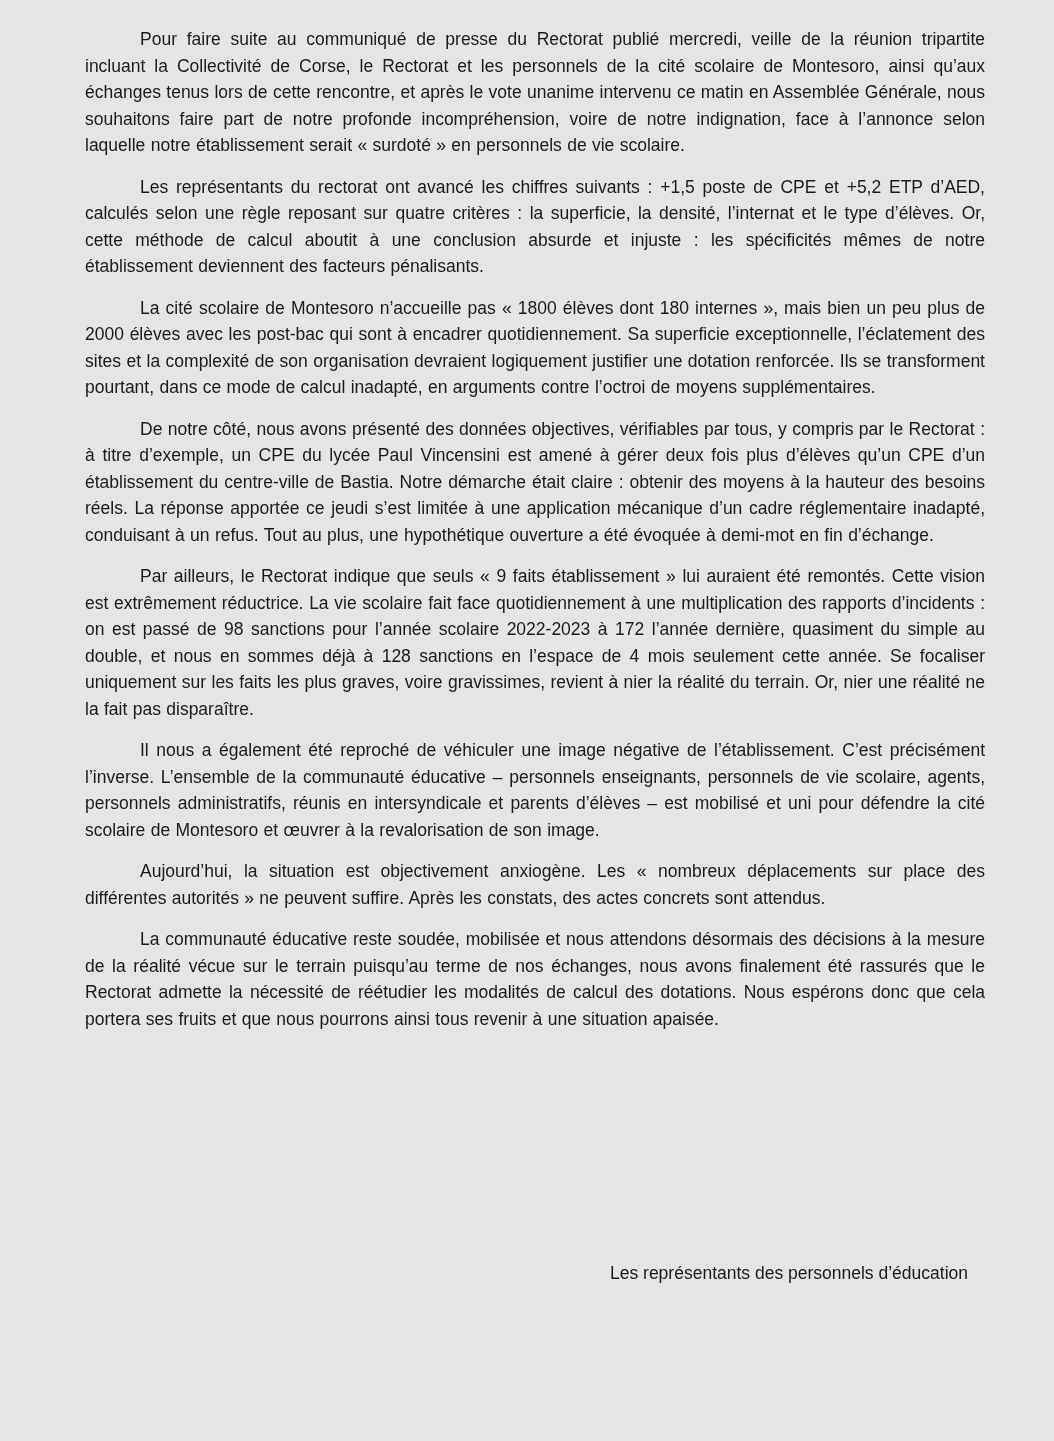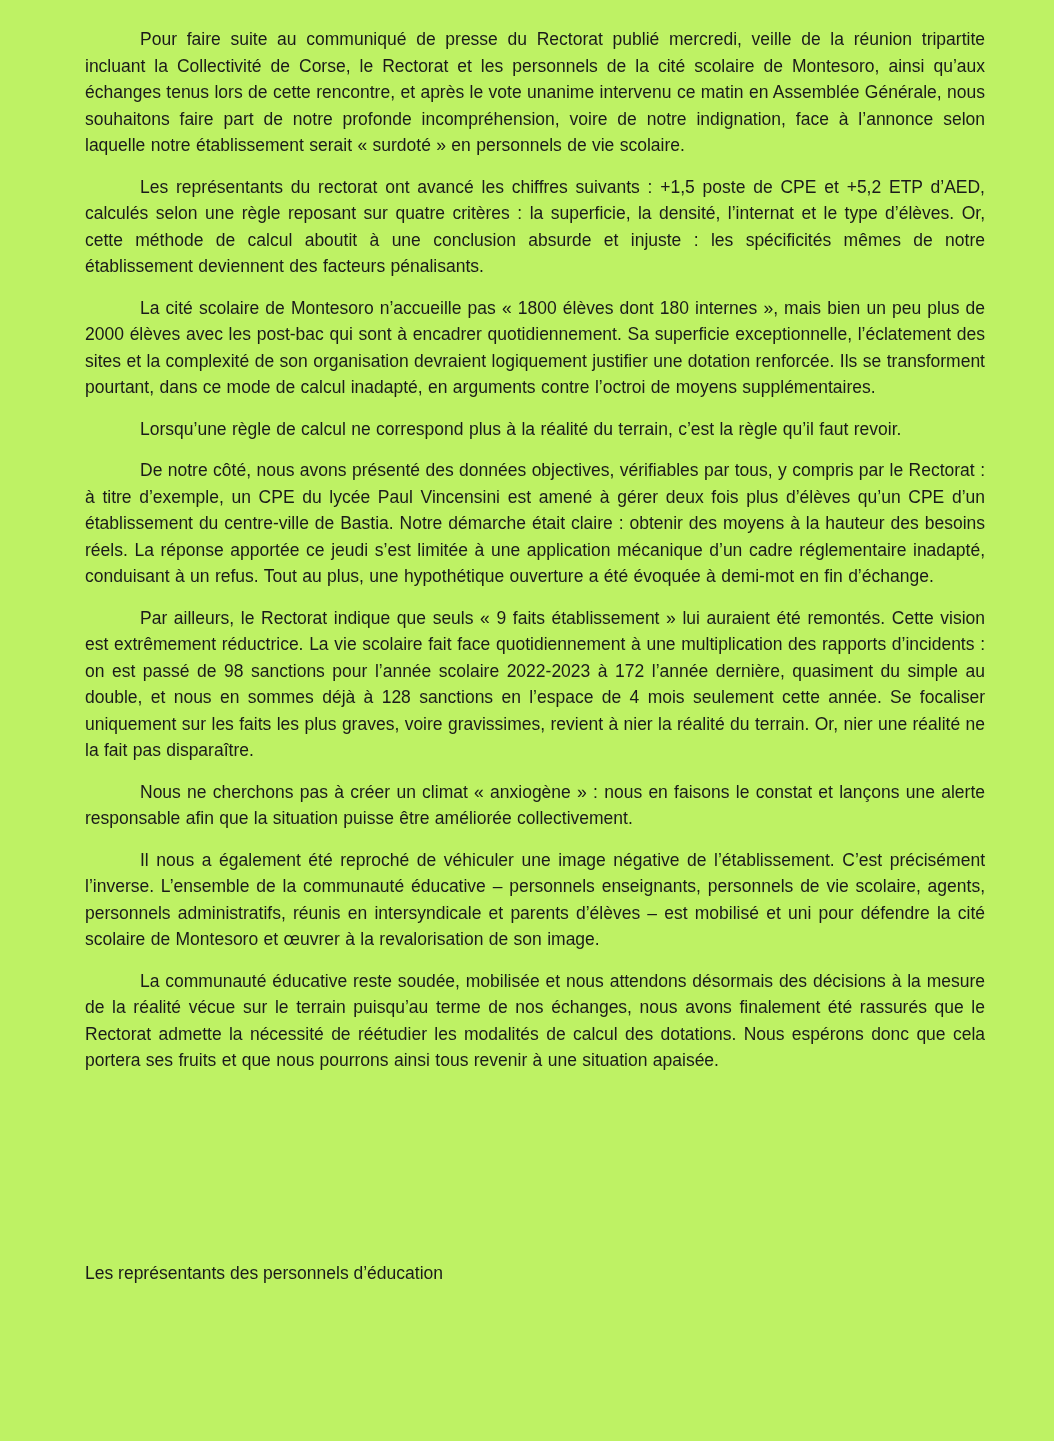--- a/index.html
+++ b/index.html
@@ -10,58 +10,58 @@
   body {
     width: 1054px;
     height: 1441px;
     overflow: hidden;
   }
   .page {
     position: relative;
     box-sizing: border-box;
     width: 1054px;
     height: 1441px;
-    background: #bef264;
+    background: #e5e5e5;
     padding: 26px 69px 0 85px;
     font-family: "Liberation Sans", sans-serif;
     font-size: 17.5px;
     line-height: 26.5px;
     color: #1a1a1a;
   }
   .body-text p {
     margin: 0 0 15px 0;
     text-align: justify;
     text-indent: 55px;
     word-spacing: 0.5px;
   }
   .signature {
     position: absolute;
     top: 1259px;
     right: 86px;
     left: 85px;
+    text-align: right;
     line-height: 28.5px;
   }
   .signature .sig-line {
     white-space: nowrap;
   }
 </style>
 </head>
 <body>
 
 <div class="page">
 
   <div class="body-text">
     <p>Pour faire suite au communiqué de presse du Rectorat publié mercredi, veille de la réunion tripartite incluant la Collectivité de Corse, le Rectorat et les personnels de la cité scolaire de Montesoro, ainsi qu’aux échanges tenus lors de cette rencontre, et après le vote unanime intervenu ce matin en Assemblée Générale, nous souhaitons faire part de notre profonde incompréhension, voire de notre indignation, face à l’annonce selon laquelle notre établissement serait «&nbsp;surdoté&nbsp;» en personnels de vie scolaire.</p>
     <p>Les représentants du rectorat ont avancé les chiffres suivants&nbsp;: +1,5 poste de CPE et +5,2 ETP d’AED, calculés selon une règle reposant sur quatre critères&nbsp;: la superficie, la densité, l’internat et le type d’élèves. Or, cette méthode de calcul aboutit à une conclusion absurde et injuste&nbsp;: les spécificités mêmes de notre établissement deviennent des facteurs pénalisants.</p>
     <p>La cité scolaire de Montesoro n’accueille pas «&nbsp;1800 élèves dont 180 internes&nbsp;», mais bien un peu plus de 2000 élèves avec les post-bac qui sont à encadrer quotidiennement. Sa superficie exceptionnelle, l’éclatement des sites et la complexité de son organisation devraient logiquement justifier une dotation renforcée. Ils se transforment pourtant, dans ce mode de calcul inadapté, en arguments contre l’octroi de moyens supplémentaires.</p>
-    <p>Lorsqu’une règle de calcul ne correspond plus à la réalité du terrain, c’est la règle qu’il faut revoir.</p>
     <p>De notre côté, nous avons présenté des données objectives, vérifiables par tous, y compris par le Rectorat&nbsp;: à titre d’exemple, un CPE du lycée Paul Vincensini est amené à gérer deux fois plus d’élèves qu’un CPE d’un établissement du centre-ville de Bastia. Notre démarche était claire&nbsp;: obtenir des moyens à la hauteur des besoins réels. La réponse apportée ce jeudi s’est limitée à une application mécanique d’un cadre réglementaire inadapté, conduisant à un refus. Tout au plus, une hypothétique ouverture a été évoquée à demi-mot en fin d’échange.</p>
     <p>Par ailleurs, le Rectorat indique que seuls «&nbsp;9 faits établissement&nbsp;» lui auraient été remontés. Cette vision est extrêmement réductrice. La vie scolaire fait face quotidiennement à une multiplication des rapports d’incidents&nbsp;: on est passé de 98 sanctions pour l’année scolaire 2022-2023 à 172 l’année dernière, quasiment du simple au double, et nous en sommes déjà à 128 sanctions en l’espace de 4 mois seulement cette année. Se focaliser uniquement sur les faits les plus graves, voire gravissimes, revient à nier la réalité du terrain. Or, nier une réalité ne la fait pas disparaître.</p>
-    <p>Nous ne cherchons pas à créer un climat «&nbsp;anxiogène&nbsp;»&nbsp;: nous en faisons le constat et lançons une alerte responsable afin que la situation puisse être améliorée collectivement.</p>
     <p>Il nous a également été reproché de véhiculer une image négative de l’établissement. C’est précisément l’inverse. L’ensemble de la communauté éducative – personnels enseignants, personnels de vie scolaire, agents, personnels administratifs, réunis en intersyndicale et parents d’élèves – est mobilisé et uni pour défendre la cité scolaire de Montesoro et œuvrer à la revalorisation de son image.</p>
+    <p>Aujourd’hui, la situation est objectivement anxiogène. Les «&nbsp;nombreux déplacements sur place des différentes autorités&nbsp;» ne peuvent suffire. Après les constats, des actes concrets sont attendus.</p>
     <p>La communauté éducative reste soudée, mobilisée et nous attendons désormais des décisions à la mesure de la réalité vécue sur le terrain puisqu’au terme de nos échanges, nous avons finalement été rassurés que le Rectorat admette la nécessité de réétudier les modalités de calcul des dotations. Nous espérons donc que cela portera ses fruits et que nous pourrons ainsi tous revenir à une situation apaisée.</p>
   </div>
 
   <div class="signature">
     <div class="sig-line">Les représentants des personnels d’éducation</div>
   </div>
 
 </div>
 
 </body></html>

